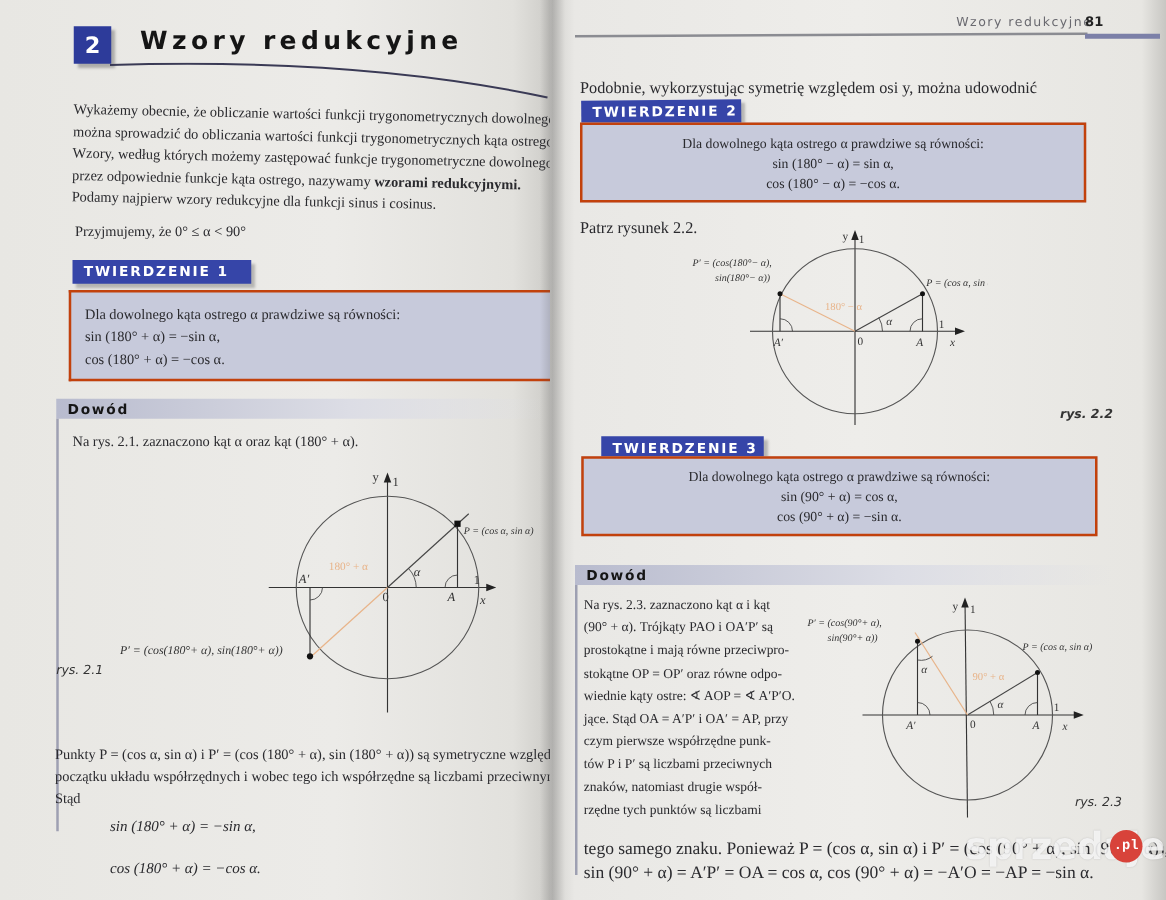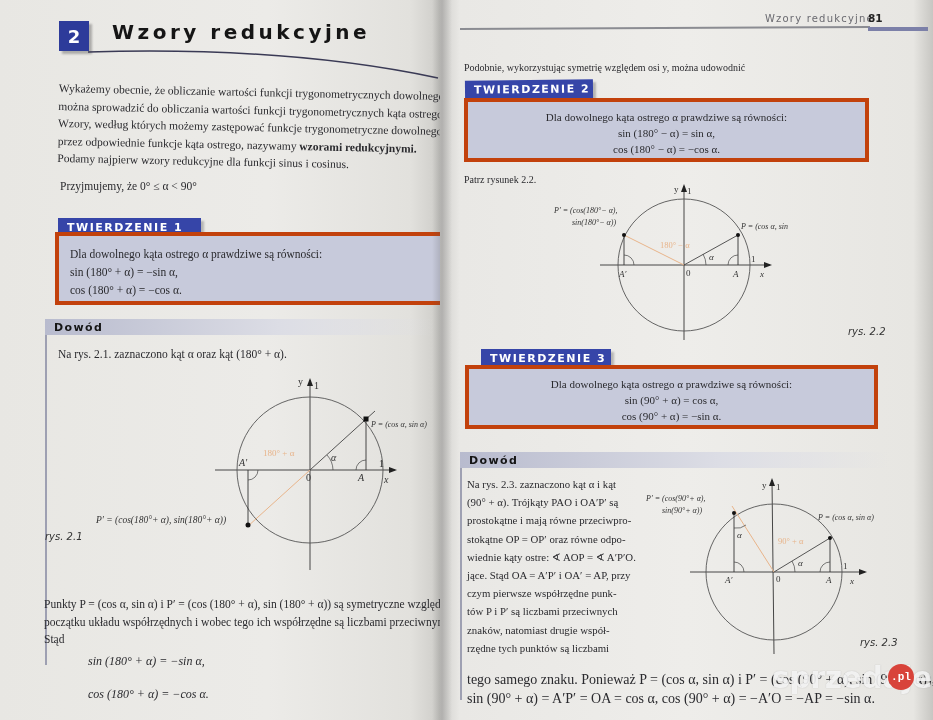--- a/index.html
+++ b/index.html
@@ -49,25 +49,25 @@
     position: absolute; left: 60px; top: 180px; font-size: 11.5px;
   }
 
   .thm-tag {
     position: absolute; height: 19px; background: #3645a8; color: #fff;
     font-family: "DejaVu Sans", sans-serif; font-weight: bold; font-size: 11px; letter-spacing: 1.5px;
     display: flex; align-items: center; padding-left: 9px;
     box-shadow: 3px 3px 2px rgba(60,60,60,0.3);
   }
   .thm-box {
-    position: absolute; background: #c7cadb; border: 4px solid #c2410c;
+    position: absolute; background: #c7cadb; border: 2px solid #c2410c;
     font-size: 11.5px; line-height: 18px;
   }
 
-  .t1-tag { left: 58px; top: 218px; width: 143px; }
+  .t1-tag { left: 58px; top: 208px; width: 143px; }
   .t1-box { left: 55px; top: 232px; width: 388px; height: 73px; padding: 9px 0 0 11px; border-right: none; }
 
   .proof-tag {
     position: absolute; height: 16px; background: linear-gradient(90deg, #b8bbce 0%, #dcdde5 60%, rgba(230,230,230,0) 100%);
     font-family: "DejaVu Sans", sans-serif; font-weight: bold; font-size: 11px; letter-spacing: 1.4px;
     color: #151515; padding-left: 9px; display: flex; align-items: center;
   }
   .proof-bar { position: absolute; width: 2px; background: #9ea0b2; }
 
   .p1-tag { left: 45px; top: 319px; width: 390px; }
@@ -91,27 +91,27 @@
     position: absolute; left: 765px; top: 13px; font-family: "DejaVu Sans", sans-serif;
     font-size: 10px; letter-spacing: 1.2px; color: #6a6a70;
   }
   .page-num {
     position: absolute; left: 868px; top: 12px; font-family: "DejaVu Sans", sans-serif;
     font-weight: bold; font-size: 10.5px; color: #222;
   }
   .head-rule-grey { position: absolute; left: 460px; top: 27px; width: 410px; height: 2px; background: #8b8c92; transform: rotate(-0.3deg); }
   .head-rule-blue { position: absolute; left: 868px; top: 27px; width: 60px; height: 4px; background: #7c80a8; }
 
-  .right-line { position: absolute; font-size: 10px; white-space: nowrap; }
+  .right-line { position: absolute; font-size: 13px; white-space: nowrap; }
 
   .t2-tag { left: 465px; top: 80px; width: 128px; transform: rotate(-0.6deg); }
   .t2-box { left: 464px; top: 98px; width: 405px; height: 64px; text-align: center; padding-top: 7px; font-size: 11px; line-height: 16px; }
 
   .fig2 { left: 560px; top: 182px; width: 230px; height: 160px; }
-  .cap2 { left: 848px; top: 326px; }
+  .cap2 { left: 848px; top: 326px; font-weight: bold; }
 
   .t3-tag { left: 465px; top: 349px; width: 130px; margin-left: 16px; }
   .t3-box { left: 465px; top: 365px; width: 413px; height: 64px; text-align: center; padding-top: 7px; font-size: 11px; line-height: 16px; }
 
   .p3-tag { left: 460px; top: 452px; width: 430px; }
   .p3-bar { left: 460px; top: 468px; height: 232px; }
   .p3-text {
     position: absolute; left: 467px; top: 475px; width: 178px; font-size: 10.8px; line-height: 18.2px;
     text-align: justify;
   }

